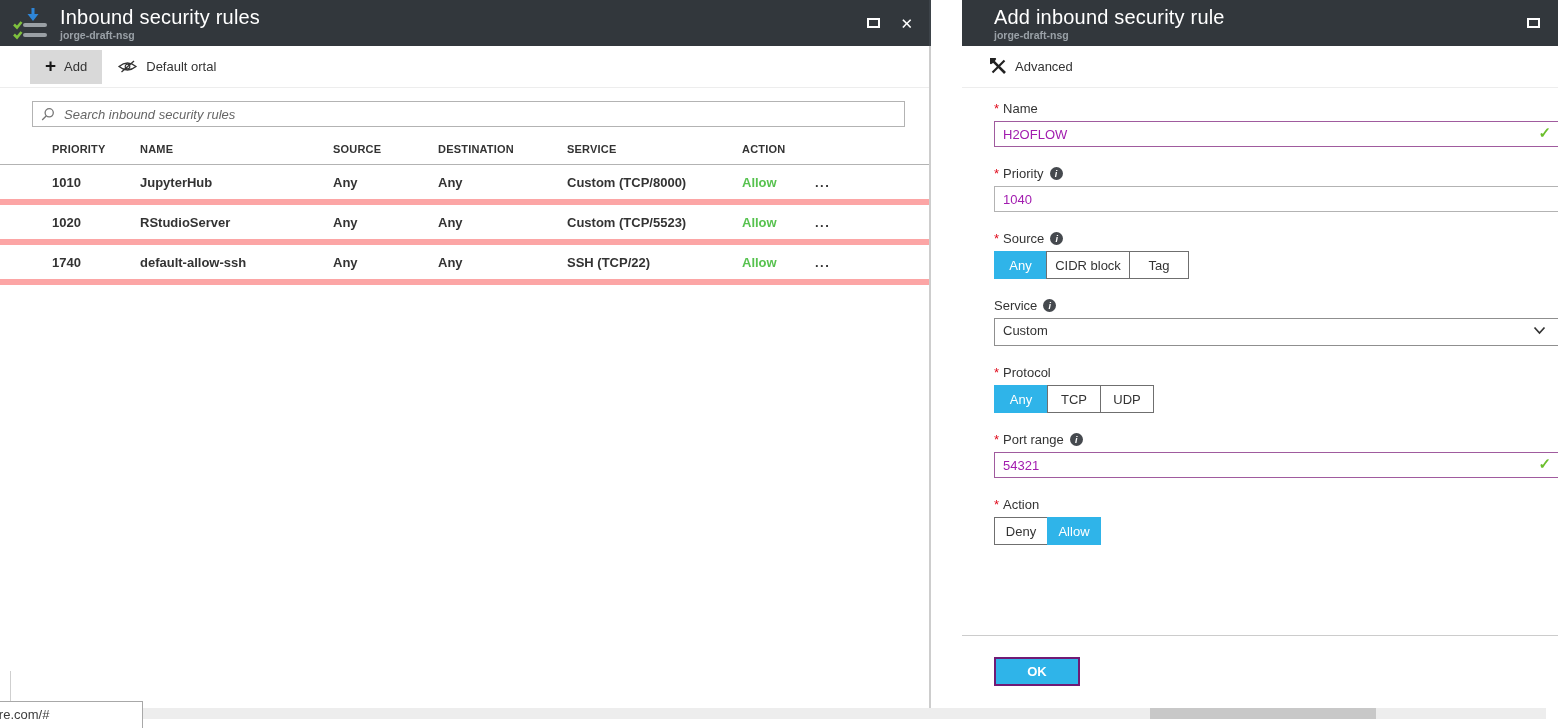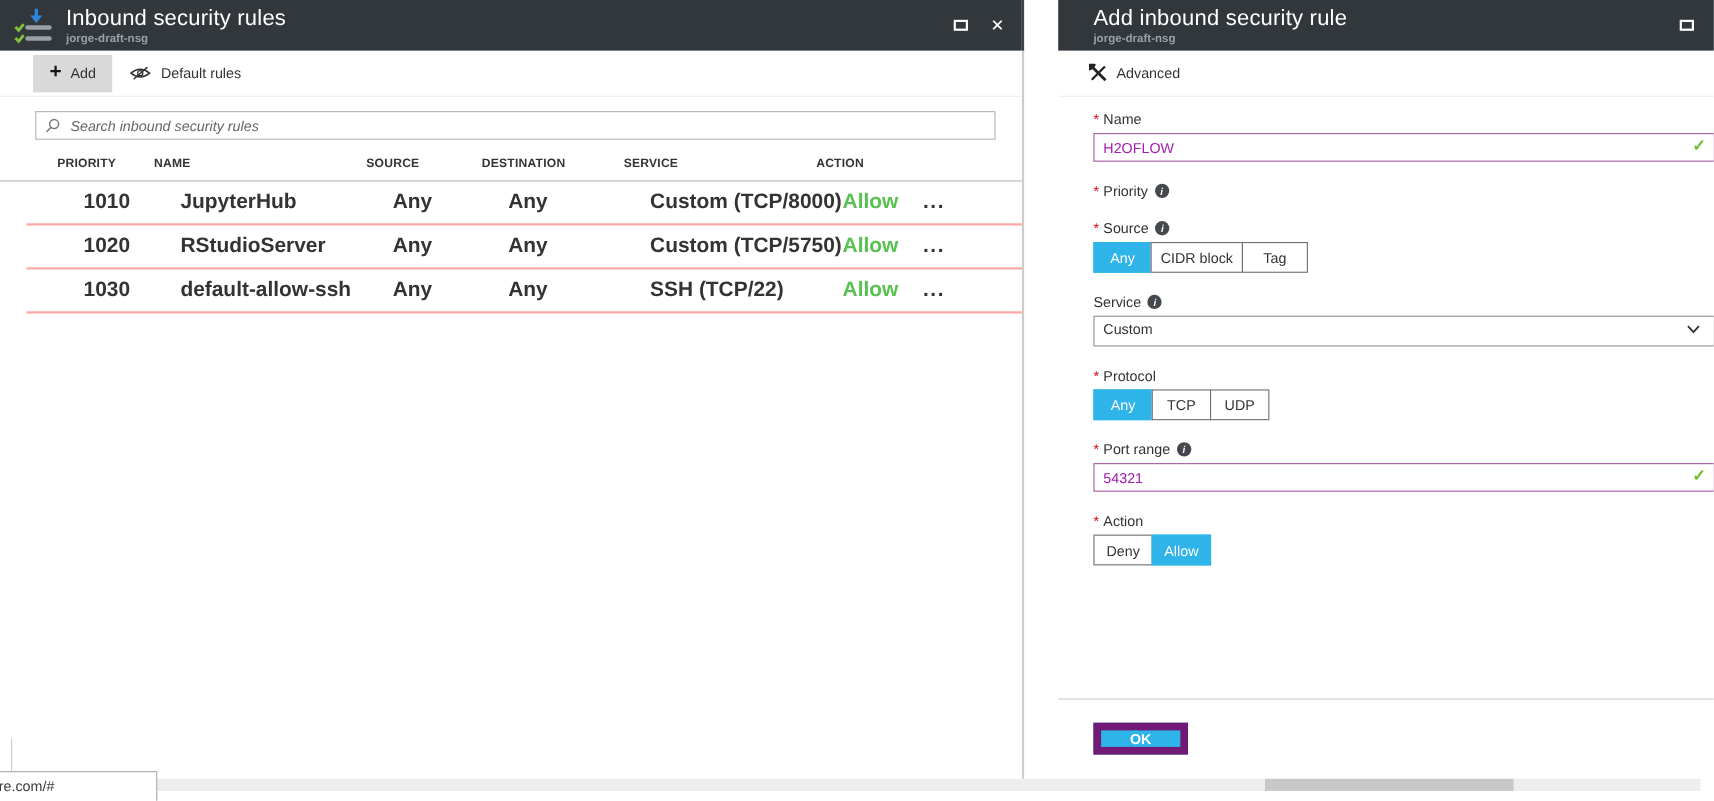--- a/index.html
+++ b/index.html
@@ -37,21 +37,21 @@
 
   
   .search-box { margin:13px 24px 0 32px; width:873px; height:26px; border:1px solid #b3b3b3; display:flex; align-items:center; padding:12px 8px; gap:7px; background:#fff; }
   .search-box input { flex:1; border:none; outline:none; font-size:13px; color:#333; font-family:inherit; background:transparent; }
   .search-box input::placeholder { font-style:italic; color:#666; }
 
   
   .grid-row { display:grid; grid-template-columns:88px 193px 105px 129px 175px 73px 46px; padding-left:52px; align-items:center; }
   .t-head { margin-top:7px; height:31px; border-bottom:1px solid #b3b3b3; }
   .t-head span { font-size:11px; font-weight:700; color:#333; letter-spacing:.2px; }
-  .t-row { height:40px; border-bottom:2px solid #fca5a5; font-size:19px; font-weight:700; color:#333; cursor:pointer;margin-left:24px; }
+  .t-row { height:40px; border-bottom:6px solid #fca5a5; font-size:13px; font-weight:700; color:#333; cursor:pointer; }
   .cell-allow { color:#57c24f; }
   .menu-dots { font-weight:700; letter-spacing:1.5px; color:#333; cursor:pointer; text-align:left; }
 
   
   .form { padding:13px 30px 0 32px; }
   .fgroup { margin-bottom:19px; }
   .flabel { font-size:13px; color:#333; margin-bottom:5px; display:flex; align-items:center; }
   .req { color:#e00b1c; margin-right:4px; font-size:13px; }
   .info-i { width:13px; height:13px; border-radius:50%; background:#45494e; color:#fff; font-size:9px; font-weight:700;
             display:inline-flex; align-items:center; justify-content:center; margin-left:6px; font-style:italic; flex:0 0 auto; }
@@ -68,21 +68,21 @@
   .tg-source .toggle:nth-child(1){ width:53px; }
   .tg-source .toggle:nth-child(2){ width:84px; }
   .tg-source .toggle:nth-child(3){ width:60px; }
   .tg-protocol .toggle{ width:54px; }
   .tg-action .toggle{ width:54px;text-align:right; }
 
   .select-box { width:100%; height:28px; border:1px solid #8f8f8f; display:flex; align-items:center; justify-content:space-between;
                 padding:0 12px 4px 8px; font-size:13px; color:#333; cursor:pointer; background:#fff; }
 
   .blade-footer { position:absolute; left:0; right:0; top:635px; height:73px; border-top:1px solid #cccccc; }
-  .ok-btn { position:absolute; left:32px; top:21px; width:86px; height:29px; background:#2fb4e9; border:7px solid #701a75;
+  .ok-btn { position:absolute; left:32px; top:21px; width:86px; height:29px; background:#2fb4e9; border:2px solid #701a75;
             color:#fff; font-size:13px; font-weight:700; display:flex; align-items:center; justify-content:center; cursor:pointer; }
 
   
   .hscroll-track { position:absolute; left:0; top:708px; width:1546px; height:11px; background:#ededed; }
   .hscroll-thumb { position:absolute; left:1150px; top:0; width:226px; height:11px; background:#c8c8c8; cursor:pointer; }
   .status-tip { position:absolute; left:-62px; top:701px; width:205px; height:34px; background:#fff; border:1px solid #a8a8a8;
                 font-size:13px; color:#3c3c3c; padding:5px 0 0 10px; z-index:6; white-space:nowrap; }
   .tip-edge { position:absolute; left:10px; top:671px; width:1px; height:30px; background:#cfcfcf; z-index:5; }
 </style>
 </head>
@@ -112,21 +112,21 @@
     <div class="tb-btn pressed">
       <span class="plus-glyph">+</span>
       <span>Add</span>
     </div>
     <div class="tb-btn">
       <svg width="21" height="15" viewBox="0 0 21 15">
         <path d="M2 7.5 Q10.5 0.5 19 7.5 Q10.5 14.5 2 7.5 Z" fill="none" stroke="#333" stroke-width="1.3"></path>
         <circle cx="10.5" cy="7.5" r="2.3" fill="none" stroke="#333" stroke-width="1.2"></circle>
         <line x1="4.5" y1="13" x2="17" y2="2" stroke="#333" stroke-width="1.3"></line>
       </svg>
-      <span>Default rules</span>
+      <span>Default ortal</span>
     </div>
   </div>
 
   <div class="search-box">
     <svg width="14" height="14" viewBox="0 0 14 14">
       <circle cx="8.2" cy="5.8" r="4.1" fill="none" stroke="#767676" stroke-width="1.3"></circle>
       <line x1="5.1" y1="9" x2="1.2" y2="13" stroke="#767676" stroke-width="1.3"></line>
     </svg>
     <input type="text" placeholder="Search inbound security rules" style="">
   </div>
@@ -149,27 +149,27 @@
     <span>Custom (TCP/8000)</span>
     <span class="cell-allow">Allow</span>
     <span class="menu-dots">...</span>
   </div>
 
   <div class="grid-row t-row">
     <span>1020</span>
     <span>RStudioServer</span>
     <span>Any</span>
     <span>Any</span>
-    <span>Custom (TCP/5750)</span>
+    <span>Custom (TCP/5523)</span>
     <span class="cell-allow">Allow</span>
     <span class="menu-dots">...</span>
   </div>
 
   <div class="grid-row t-row">
-    <span>1030</span>
+    <span>1740</span>
     <span>default-allow-ssh</span>
     <span>Any</span>
     <span>Any</span>
     <span>SSH (TCP/22)</span>
     <span class="cell-allow">Allow</span>
     <span class="menu-dots">...</span>
   </div>
 </div>
 
 <div class="panel-divider"></div>
@@ -210,20 +210,23 @@
         <span class="check-mark">✓</span>
       </div>
     </div>
 
     <div class="fgroup">
       <div class="flabel">
         <span class="req">*</span>
         <span>Priority</span>
         <span class="info-i">i</span>
       </div>
+      <div class="tinput">
+        <input type="text" value="1040" style="">
+      </div>
     </div>
 
     <div class="fgroup">
       <div class="flabel">
         <span class="req">*</span>
         <span>Source</span>
         <span class="info-i">i</span>
       </div>
       <div class="toggle-group tg-source">
         <div class="toggle selected">Any</div>

